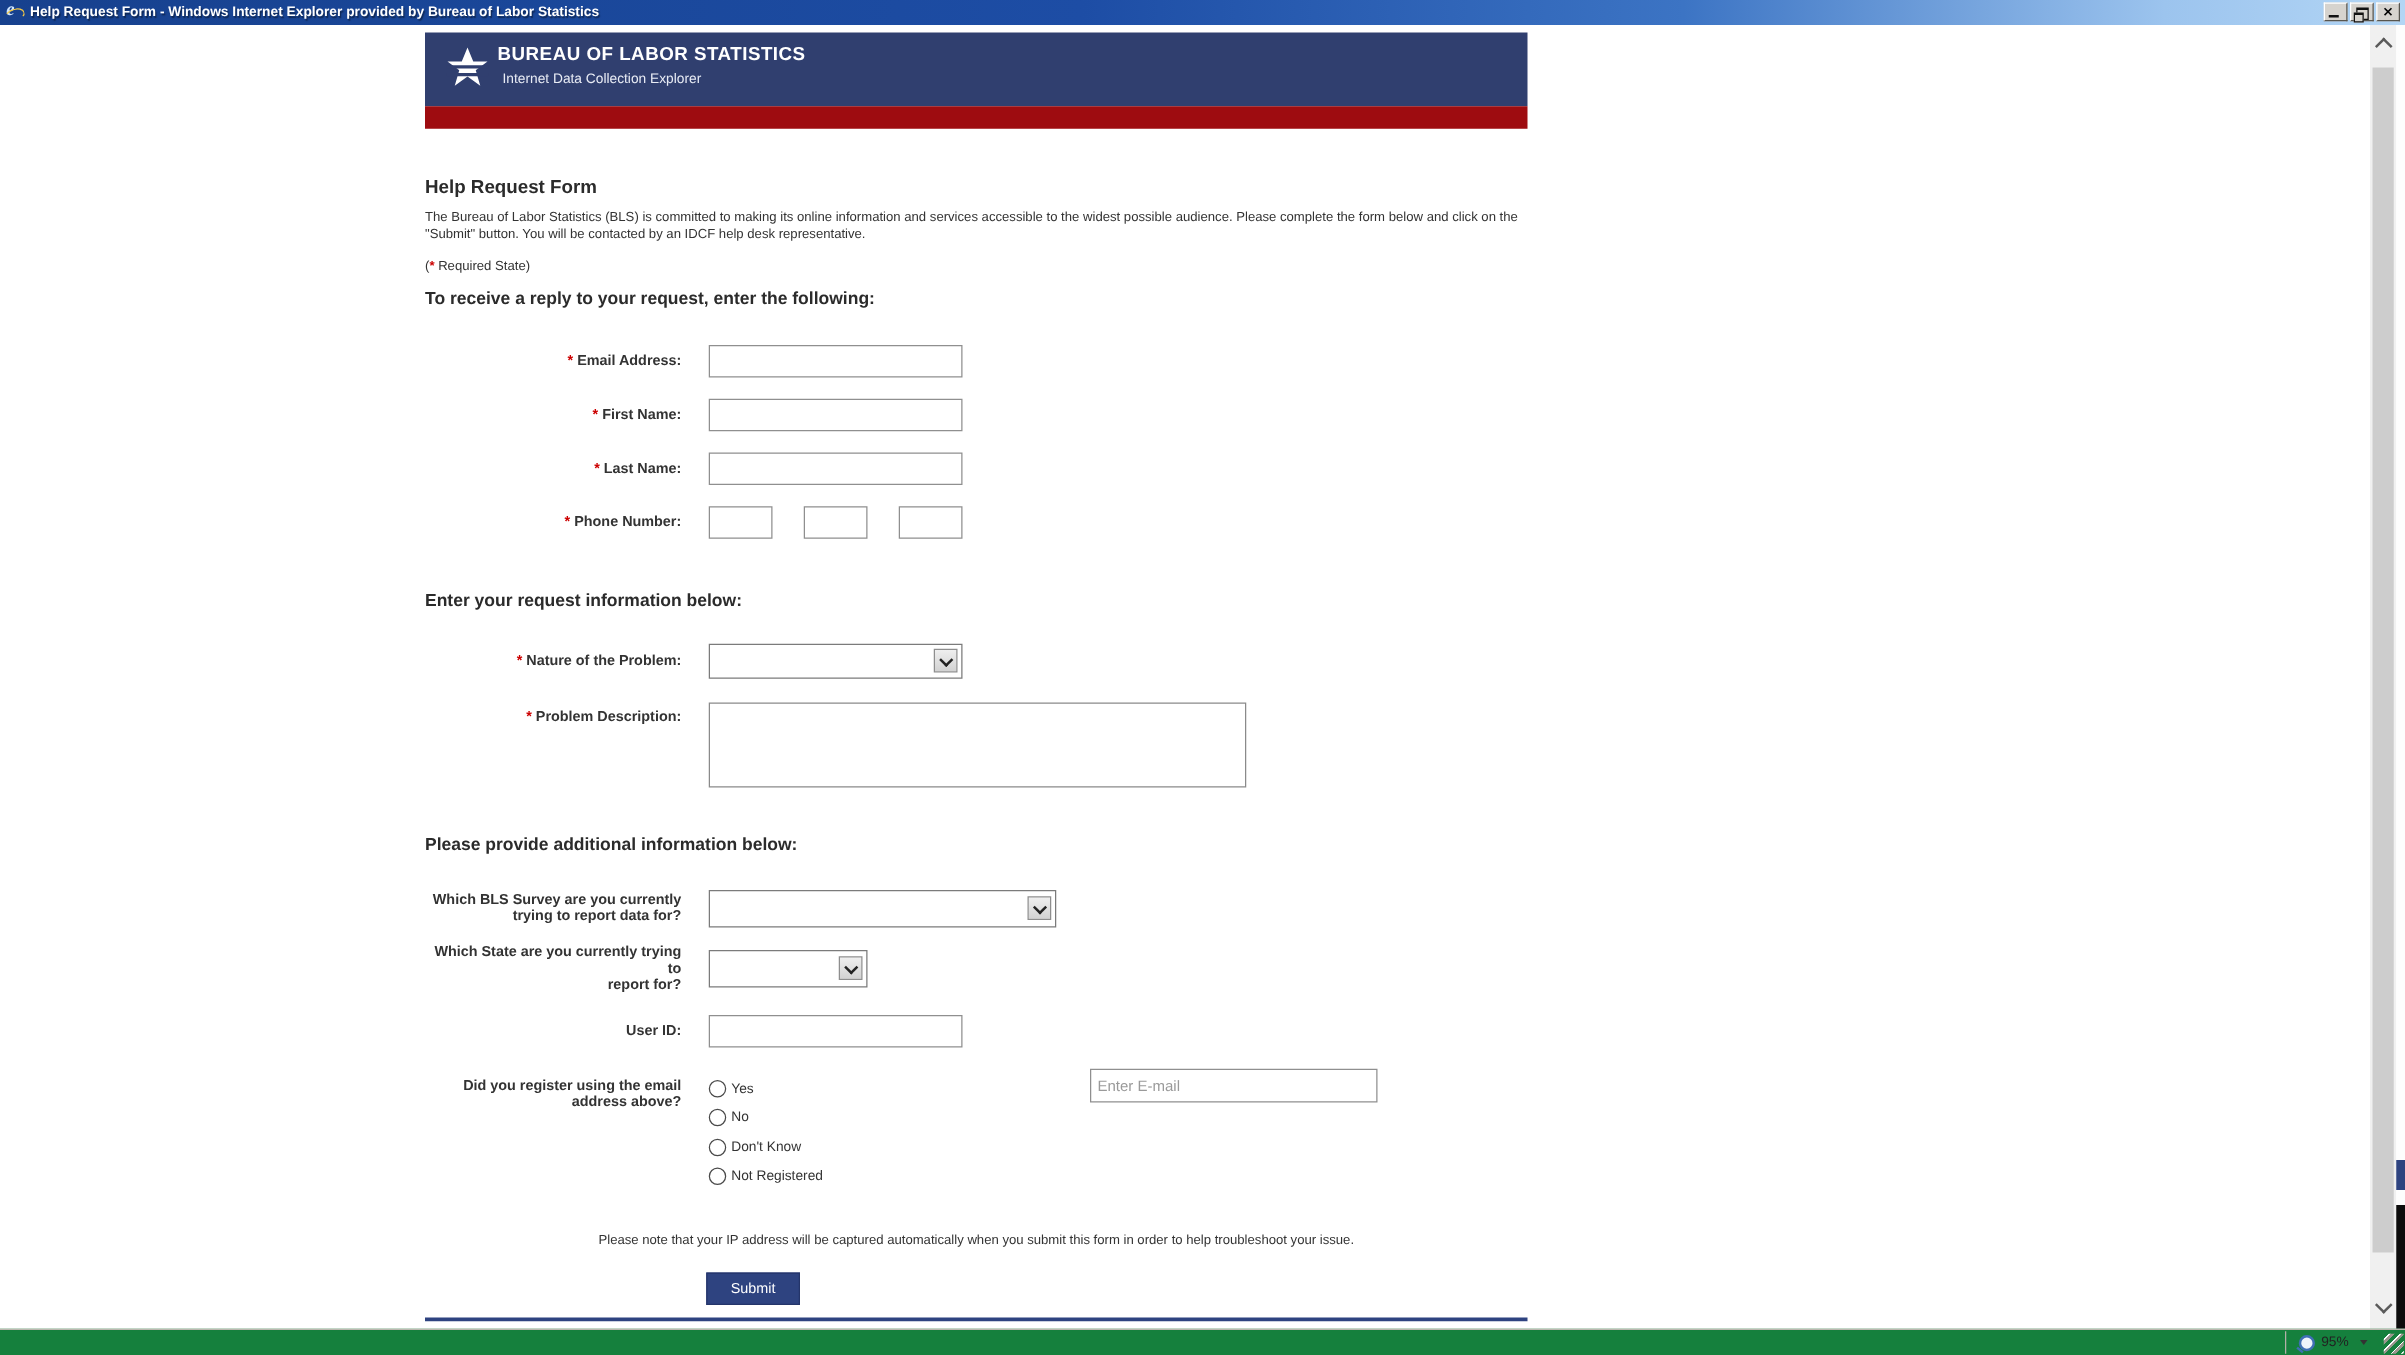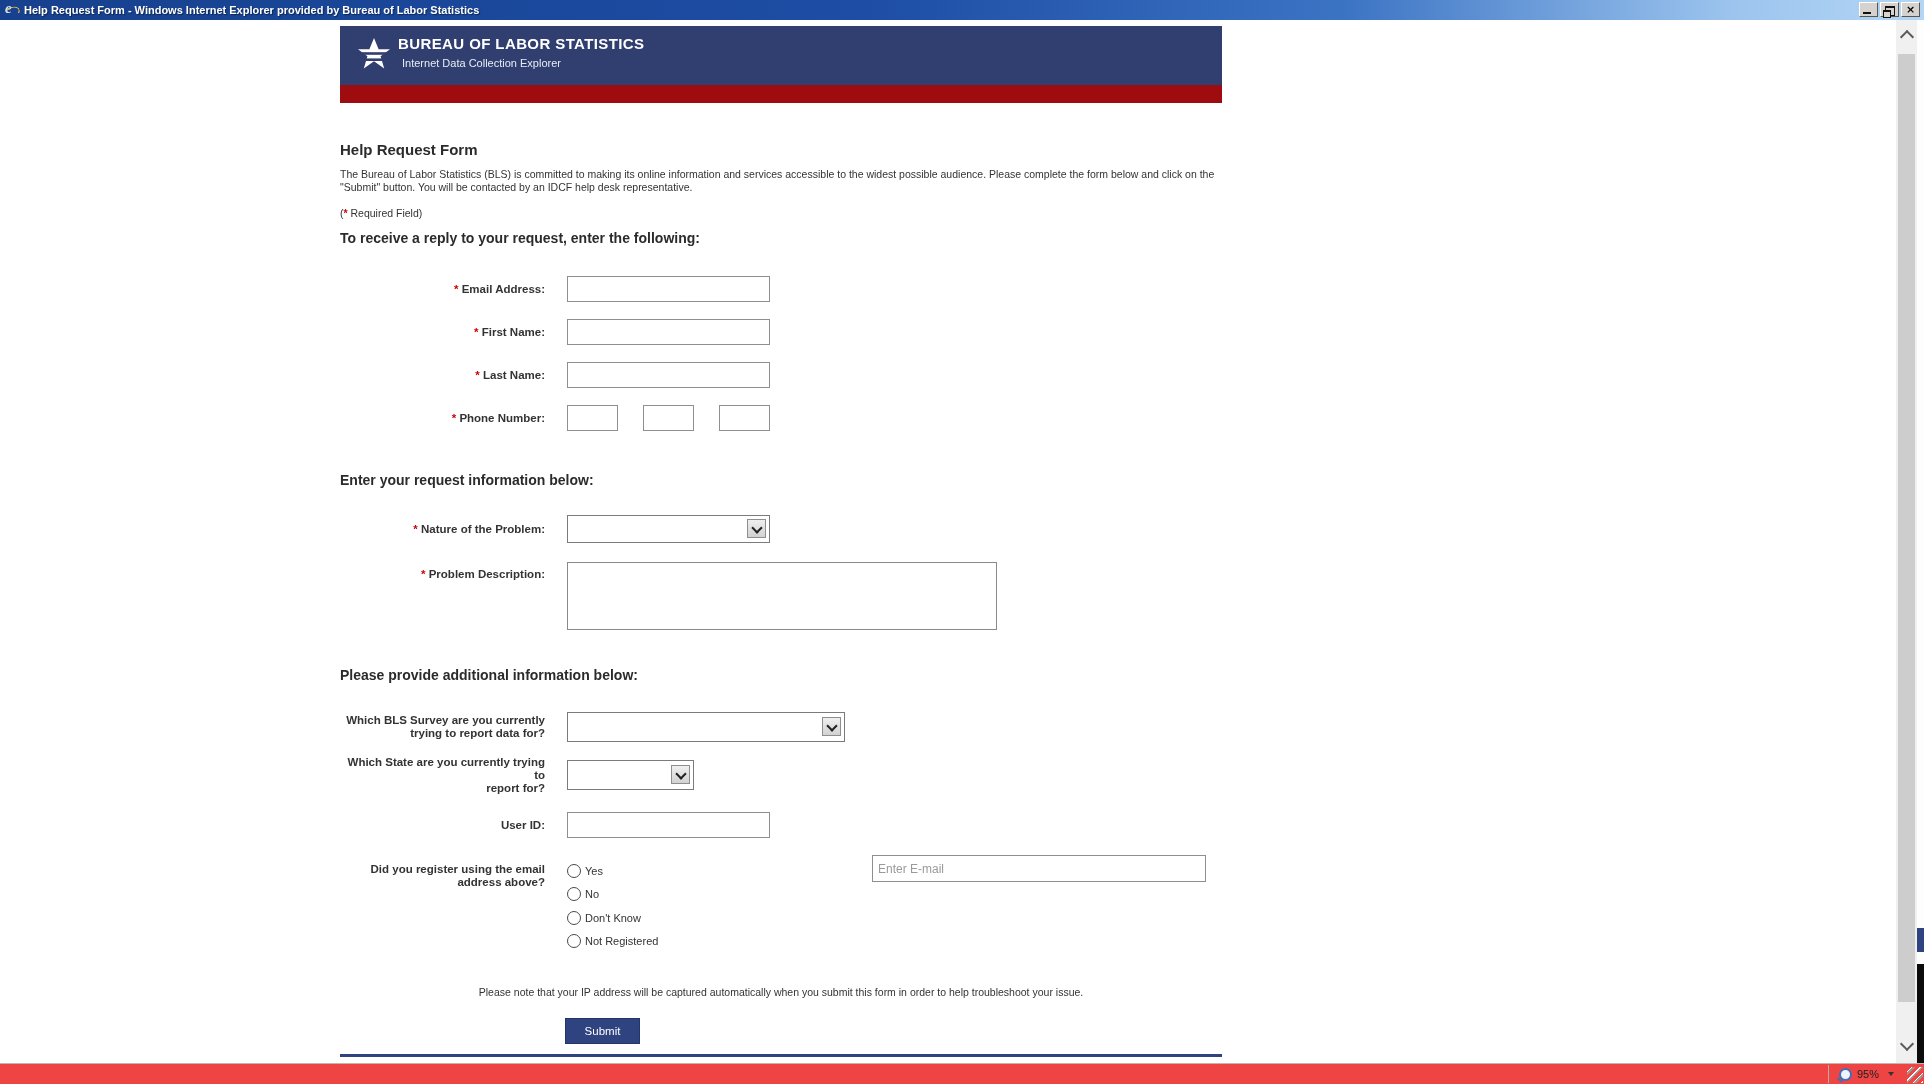--- a/index.html
+++ b/index.html
@@ -30,21 +30,21 @@
   .vscroll{position:absolute;left:1896px;top:20px;width:21px;height:1043px;background:#f0f0f0;}
   .vthumb{position:absolute;left:2px;top:34px;width:17px;height:948px;background:#cdcdcd;}
   .sb-chevron{position:absolute;left:6px;width:8px;height:8px;border-left:2px solid #5a5a5a;border-top:2px solid #5a5a5a;}
   .sb-up{top:12px;transform:rotate(45deg);}
   .sb-down{bottom:14px;transform:rotate(225deg);}
   .edge-white{position:absolute;left:1917px;top:20px;width:7px;height:1043px;background:#fdfdfd;}
   .edge-blue{position:absolute;left:1917px;top:928px;width:7px;height:24px;background:#2e4380;}
   .edge-black{position:absolute;left:1917px;top:964px;width:7px;height:99px;background:#0c0c0c;}
 
   
-  .statusbar{position:absolute;left:0;top:1063px;width:1924px;height:21px;background:#ef4444;
+  .statusbar{position:absolute;left:0;top:1063px;width:1924px;height:21px;background:#15803d;
     border-top:1px solid #bcb8b0;box-sizing:border-box;}
   .zoomctl{position:absolute;right:22px;top:1px;height:18px;display:flex;align-items:center;
     padding:0 8px 0 10px;border-left:1px solid #b3afa7;cursor:default;}
   .mag{position:relative;width:9px;height:9px;border:2px solid #3f6fb5;border-radius:50%;background:#eef4fb;}
   .mag::after{content:"";position:absolute;left:-4px;top:9px;width:6px;height:2px;background:#3f6fb5;transform:rotate(40deg);}
   .zoom-text{font-size:11px;color:#222;margin-left:5px;}
   .zoom-caret{width:0;height:0;border-left:3px solid transparent;border-right:3px solid transparent;
     border-top:4px solid #333;margin-left:9px;}
   .grip{position:absolute;right:1px;bottom:1px;width:16px;height:16px;
     background:repeating-linear-gradient(135deg,transparent 0 3px,#fdfdfd 3px 4px,#9a968e 4px 6px);}
@@ -64,21 +64,21 @@
   .h2{position:absolute;left:0;font-size:14px;font-weight:bold;color:#2b2b2b;}
   .h2.s1{top:230px;} .h2.s2{top:472px;} .h2.s3{top:667px;}
 
   .row{position:absolute;left:0;width:882px;display:flex;align-items:center;}
   .row.top-align{align-items:flex-start;}
   .lbl{width:205px;flex:0 0 205px;text-align:right;font-size:11.5px;font-weight:bold;color:#333;line-height:13px;}
   .ctl{margin-left:22px;position:relative;}
   .txt{box-sizing:border-box;width:203px;height:26px;border:1px solid #8f8f8f;background:#fff;
     font-family:"Liberation Sans",sans-serif;font-size:12px;padding:2px 5px;color:#333;}
   .txt.small{width:51px;}
-  .txt.email2{width:334px;height:27px;}
+  .txt.email2{width:230px;height:27px;}
   .txt::placeholder{color:#9a9a9a;}
   .phone-gap{display:inline-block;width:25px;}
   textarea.desc{box-sizing:border-box;width:430px;height:68px;border:1px solid #8a8a8a;resize:none;
     font-family:"Liberation Sans",sans-serif;font-size:12px;padding:3px 5px;color:#333;}
   .sel{position:relative;height:28px;box-sizing:border-box;border:1px solid #7b7b7b;background:#fff;cursor:default;}
   .sel .val{position:absolute;left:5px;top:6px;font-size:12px;color:#333;}
   .dd-btn{position:absolute;right:3px;top:3px;width:19px;height:19px;box-sizing:border-box;
     background:linear-gradient(#efefef,#d2d2d2);border:1px solid #8e8e8e;}
   .dd-chev{position:absolute;left:5px;top:4px;width:6px;height:6px;border-right:2px solid #222;border-bottom:2px solid #222;transform:rotate(45deg);}
   .radio-stack{margin-top:9px;}
@@ -126,21 +126,21 @@
           <rect x="1" y="21.4" width="34" height="2.6" fill="#303f6f"></rect>
         </svg>
       </span>
       <span class="brand-org">BUREAU OF LABOR STATISTICS</span>
       <span class="brand-sub">Internet Data Collection Explorer</span>
     </div>
     <div class="redbar"></div>
 
     <div class="page-title">Help Request Form</div>
     <div class="intro">The Bureau of Labor Statistics (BLS) is committed to making its online information and services accessible to the widest possible audience. Please complete the form below and click on the "Submit" button. You will be contacted by an IDCF help desk representative.</div>
-    <div class="req-note"><span>(</span><span class="star">*</span><span> Required Field)</span></div>
+    <div class="req-note"><span>(</span><span class="star">*</span><span> Required State)</span></div>
 
     <div class="h2 s1">To receive a reply to your request, enter the following:</div>
 
     <div class="row" style="top:276px;">
       <div class="lbl"><span class="star">*</span> <span>Email Address:</span></div>
       <div class="ctl"><input class="txt" type="text" value="" style=""></div>
     </div>
 
     <div class="row" style="top:319px;">
       <div class="lbl"><span class="star">*</span> <span>First Name:</span></div>

